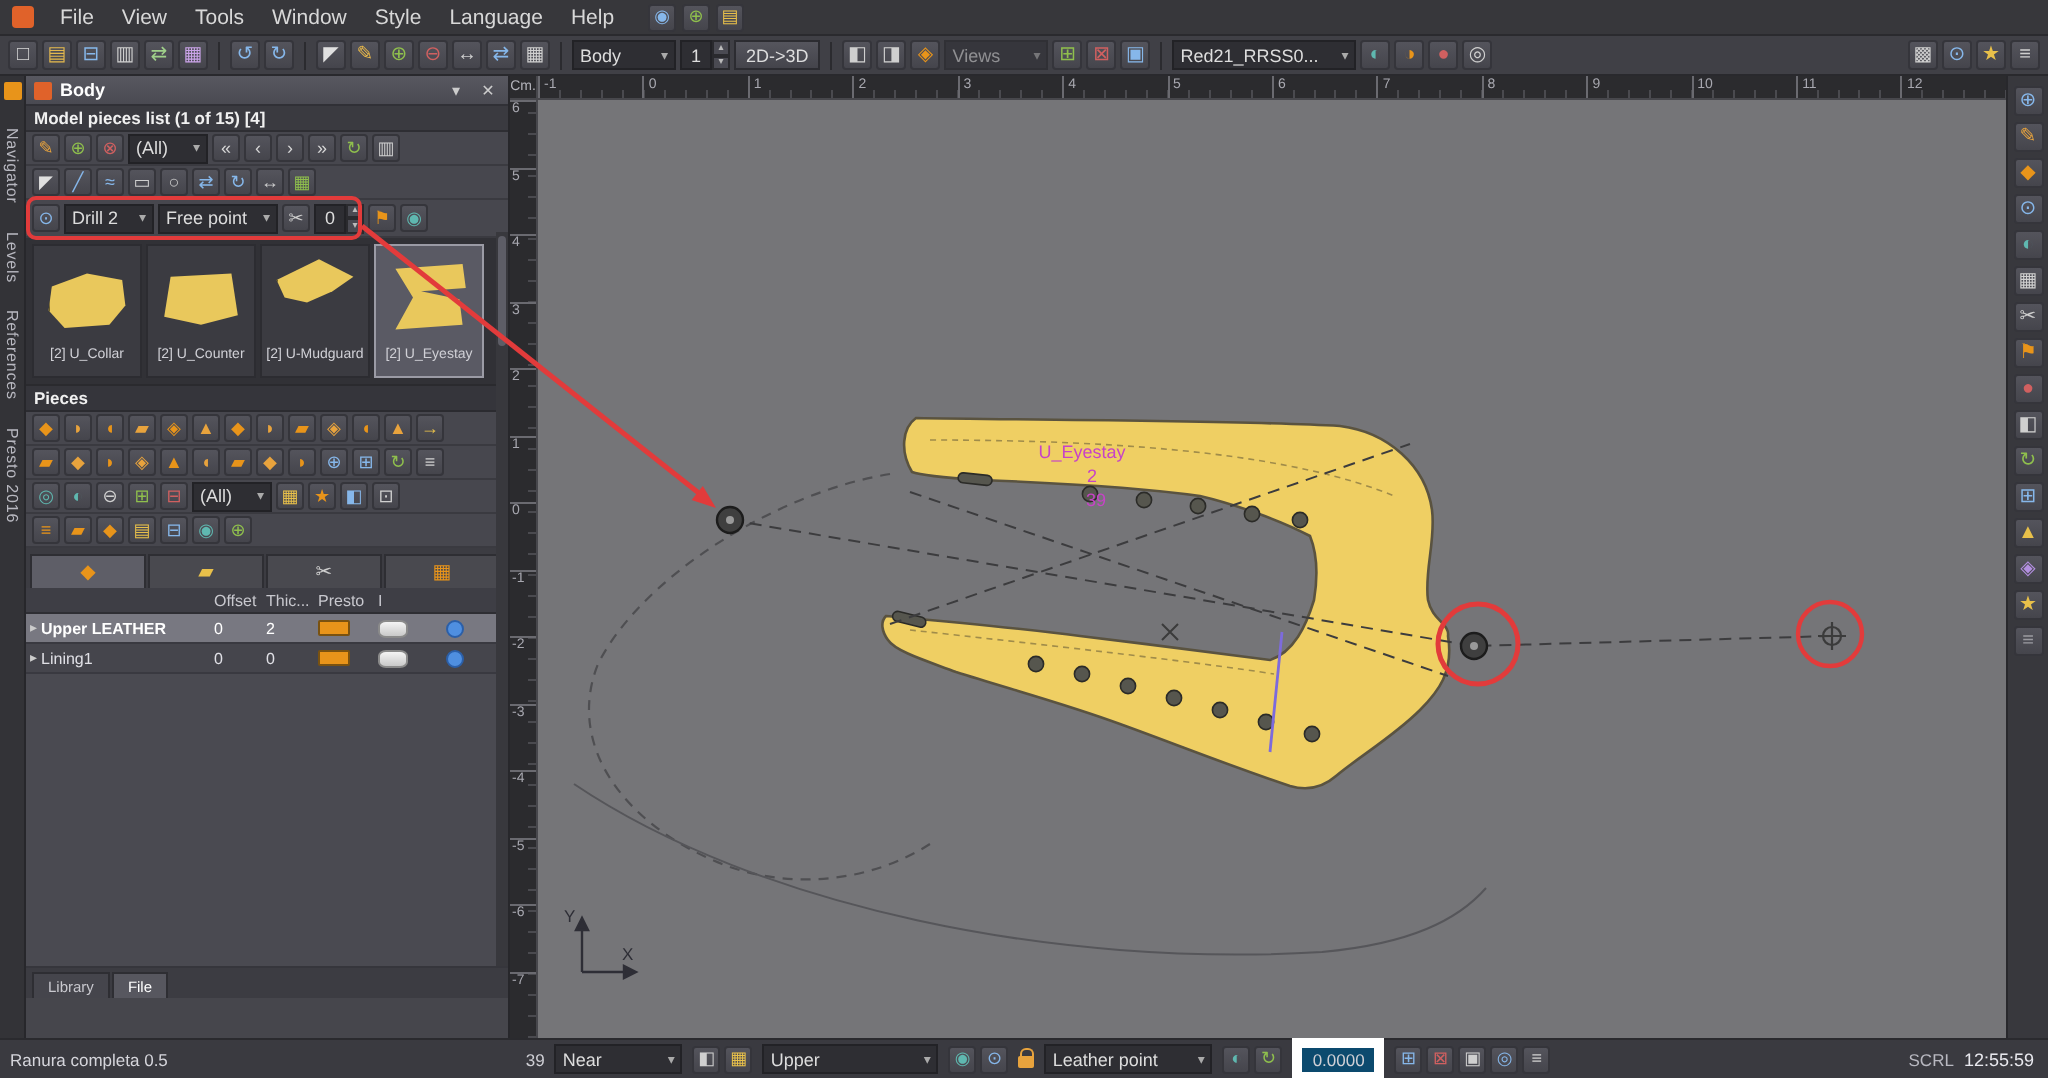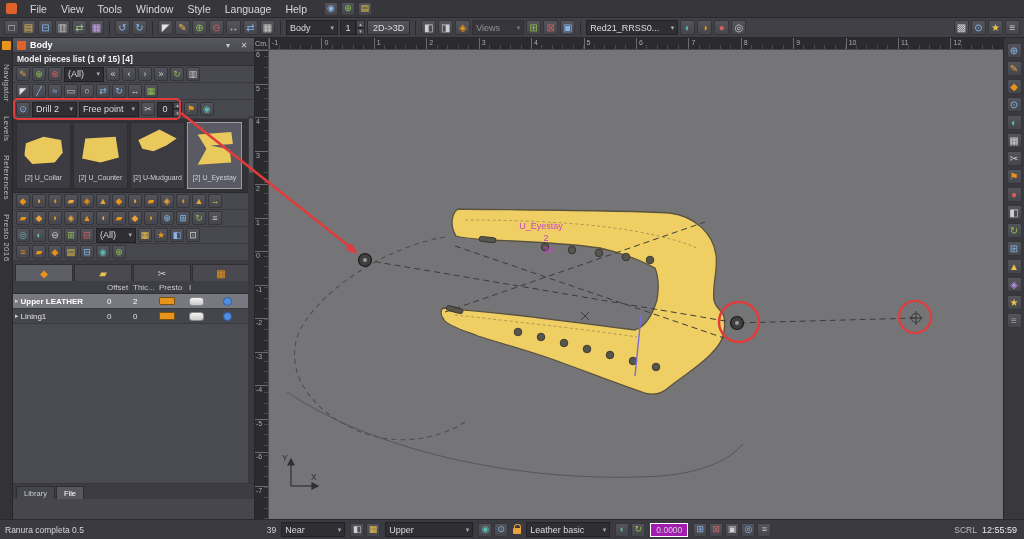--- a/index.html
+++ b/index.html
@@ -81,21 +81,21 @@
 svg.cv{position:absolute;top:12px;left:14px}
 .plab{fill:#c743c7;font-size:9px;font-family:"Liberation Sans",sans-serif}
 .axl{fill:#2e2e36;font-size:8.5px;font-family:"Liberation Sans",sans-serif}
 
 .rstrip{position:absolute;top:38px;right:0;width:21px;bottom:20px;background:#38383d;border-left:1px solid #28282c;display:flex;flex-direction:column;align-items:center;gap:3px;padding-top:5px;z-index:4}
 
 .sbar{position:absolute;left:0;right:0;bottom:0;height:20px;background:#3a3a40;border-top:1px solid #2a2a2e;display:flex;align-items:center;gap:5px;padding:0 5px;font-size:9px;color:#cfcfd5;z-index:5}
 .coords{background:#232327;border:1px solid #1b1b1f;color:#e0e0e6;font-family:"DejaVu Sans Mono",monospace;font-size:8.5px;height:15px;display:flex;align-items:center;padding:0 6px;flex:none}
 .msg{font-size:8.5px;color:#d5d5db;flex:none}
 .sbnum{font-size:8.5px;flex:none}
-.zbox{background:#a21caf;border:1px solid #ffffff;padding:1px 5px;font-size:8.5px;flex:none}
+.zbox{background:#0c4a6e;border:5px solid #ffffff;padding:1px 5px;font-size:8.5px;flex:none}
 .lock{width:8px;height:6px;background:#e8a33d;border-radius:1px;position:relative;margin-top:3px;flex:none}
 .lock::before{content:"";position:absolute;left:1px;top:-4px;width:5px;height:4px;border:1.5px solid #e8a33d;border-bottom:none;border-radius:3px 3px 0 0}
 .scrl{color:#b8b8c0;font-size:8.5px;flex:none}
 .time{font-size:9px;color:#e8e8ee;flex:none;margin-right:2px}
 
 .overlay{position:absolute;inset:0;z-index:60;pointer-events:none}
 </style>
 </head>
 <body>
 
@@ -286,20 +286,21 @@
         <div class="thumb ">
           <div class="timg sh3"></div>
           <div class="tlab">[2] U-Mudguard</div>
         </div>
         <div class="thumb sel">
           <div class="timg sh4"></div>
           <div class="tlab">[2] U_Eyestay</div>
         </div>
       </div>
 
+    <div class="sechdr">Pieces</div>
 
     <div class="prow">
 
     <span class="icn sm" style="color:#e8941a">◆</span>
         <span class="icn sm" style="color:#e8a33d">◗</span>
         <span class="icn sm" style="color:#e8941a">◖</span>
         <span class="icn sm" style="color:#e8a33d">▰</span>
         <span class="icn sm" style="color:#e8941a">◈</span>
         <span class="icn sm" style="color:#e8a33d">▲</span>
         <span class="icn sm" style="color:#e8941a">◆</span>
@@ -565,21 +566,21 @@
     <div class="dd" style="width:88px">
         <span class="ddv">Upper</span>
         <span class="dda">▾</span>
       </div>
     <span class="hgrp">
         <span class="icn sm" style="color:#5fb8b0">◉</span>
         <span class="icn sm" style="color:#86b7ea">⊙</span>
       </span>
     <span class="lock"></span>
     <div class="dd" style="width:84px">
-        <span class="ddv">Leather basic</span>
+        <span class="ddv">Leather point</span>
         <span class="dda">▾</span>
       </div>
     <span class="hgrp">
         <span class="icn sm" style="color:#5fb8b0">◐</span>
         <span class="icn sm" style="color:#8fbf4d">↻</span>
       </span>
     <span class="zbox">0.0000</span>
     <span class="hgrp">
         <span class="icn sm" style="color:#86b7ea">⊞</span>
         <span class="icn sm" style="color:#d06060">⊠</span>

